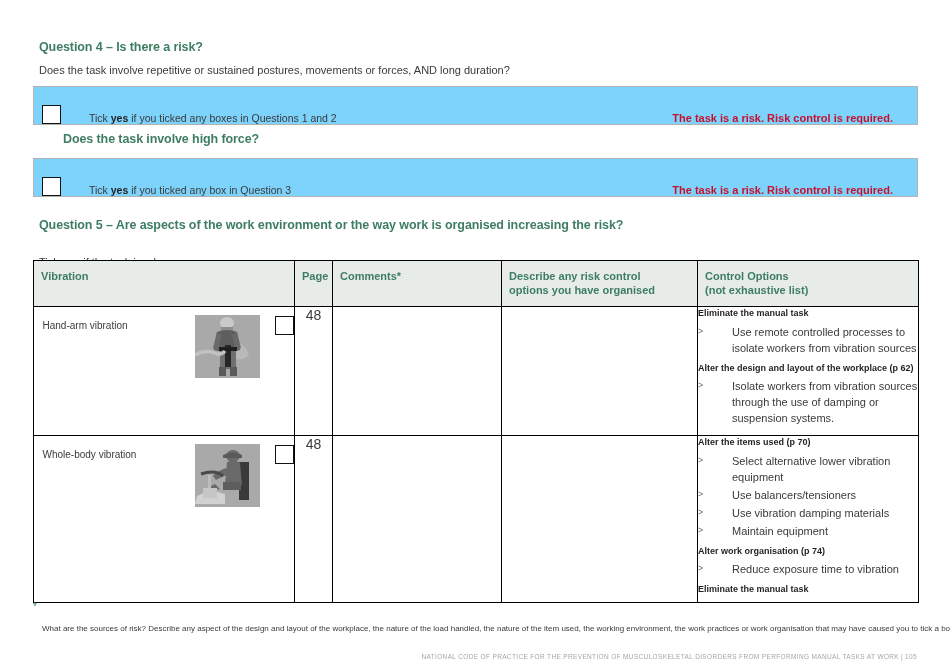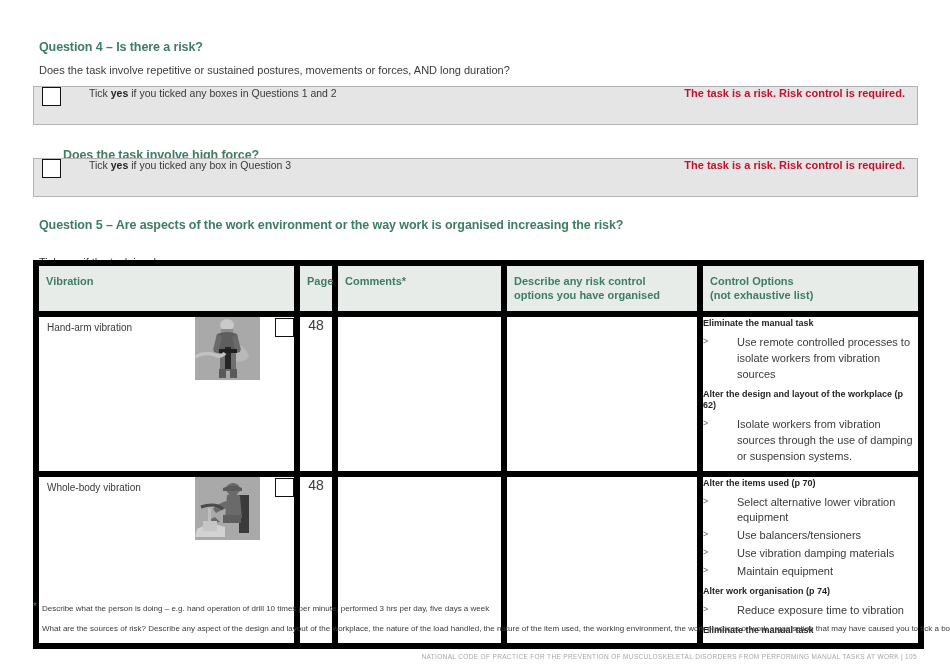--- a/index.html
+++ b/index.html
@@ -28,57 +28,57 @@
     white-space: nowrap;
   }
   .q-sub b { font-weight: bold; color: #231f20; }
 
   
   .risk-box {
     position: absolute;
     left: 33px;
     width: 885px;
     border: 1px solid #b3b3b3;
-    background: #e5e5e5;
+    background: #7dd3fc;
     display: flex;
-    align-items: flex-start;
+    align-items: flex-end;
   }
   .tickbox {
     width: 19px; height: 19px;
     border: 1.6px solid #111;
     background: #fff;
     flex: 0 0 auto;
   }
   .risk-box .tickbox { margin-left: 8px; }
   .risk-label {
     font-size: 10.5px;
     color: #3a3a3a;
     margin-left: 28px;
     white-space: nowrap;
   }
   .risk-label b { font-weight: bold; color: #231f20; }
   .risk-warning {
     margin-left: auto;
-    margin-right: 12px;
+    margin-right: 24px;
     font-size: 11px;
     font-weight: bold;
     color: #c8102e;
     white-space: nowrap;
   }
 
   
   .tbl {
     position: absolute;
     left: 33px; top: 260px;
     width: 885px;
     border-collapse: collapse;
     table-layout: fixed;
   }
   .tbl td, .tbl th {
-    border: 6px solid #000000;
+    border: 1px solid #000000;
     vertical-align: top;
     padding: 0;
   }
   .tbl thead th {
     background: #e7ece8;
     color: #3e7d62;
     font-weight: bold;
     font-size: 11px;
     text-align: left;
     padding: 8px 7px 9px 7px;
@@ -86,22 +86,23 @@
     height: 38px;
   }
   .col-haz   { width: 261px; }
   .col-page  { width: 38px; }
   .col-comm  { width: 169px; }
   .col-desc  { width: 196px; }
   .col-ctrl  { width: 221px; }
   .haz-inner {
     display: flex;
     align-items: flex-start;
-    padding: 0 0 0 8px;
+    padding: 8px 0 0 8px;
     height: 100%;
+    justify-content: center;
   }
   .haz-label {
     font-size: 10px;
     color: #3a3a3a;
     width: 152px;
     padding-top: 4px;
     line-height: 1.3;
   }
   .haz-thumb {
     width: 65px; height: 63px;
@@ -186,21 +187,21 @@
   <div class="q-heading" style="left:39px; top:40px;">Question 4 – Is there a risk?</div>
 
   <div class="q-sub" style="left:39px; top:64px;">Does the task involve repetitive or sustained postures, movements or forces, AND long duration?</div>
 
   <div class="risk-box" style="top:86px; height:39px;">
     <span class="tickbox"></span>
     <span class="risk-label"><span>Tick </span><b>yes</b><span> if you ticked any boxes in Questions 1 and 2</span></span>
     <span class="risk-warning">The task is a risk. Risk control is required.</span>
   </div>
 
-  <div class="q-heading" style="left:39px; top:148px;padding-left:24px;">Does the task involve high force?</div>
+  <div class="q-heading" style="left:39px; top:132px;padding-left:24px;">Does the task involve high force?</div>
 
   <div class="risk-box" style="top:158px; height:39px;">
     <span class="tickbox"></span>
     <span class="risk-label"><span>Tick </span><b>yes</b><span> if you ticked any box in Question 3</span></span>
     <span class="risk-warning">The task is a risk. Risk control is required.</span>
   </div>
 
   <div class="q-heading" style="left:39px; top:218px;">Question 5 – Are aspects of the work environment or the way work is organised increasing the risk?</div>
 
   <div class="q-sub" style="left:39px; top:256px;"><span>Tick </span><b>yes</b><span> if the task involves:</span></div>
@@ -330,20 +331,19 @@
           </div>
           <div class="ctrl-group">
             <div class="ctrl-head">Eliminate the manual task</div>
           </div>
         </td>
       </tr>
     </tbody>
   </table>
 
   <span class="fn-star" style="left:33px; top:601px;">*</span>
-  <div class="footnote" style="left:42px; top:604px;">Describe what the person is doing – e.g. hand operation of drill 10 times per minute, performed 3 hrs per day, five days a week</div>
   <div class="footnote" style="left:42px; top:624px;">What are the sources of risk? Describe any aspect of the design and layout of the workplace, the nature of the load handled, the nature of the item used, the working environment, the work practices or work organisation that may have caused you to tick a box.</div>
 
   <div class="page-footer">
     <span>NATIONAL CODE OF PRACTICE FOR THE PREVENTION OF MUSCULOSKELETAL DISORDERS FROM PERFORMING MANUAL TASKS AT WORK</span><span class="sep">|</span><span>105</span>
   </div>
 
 </div>
 
 </body></html>

